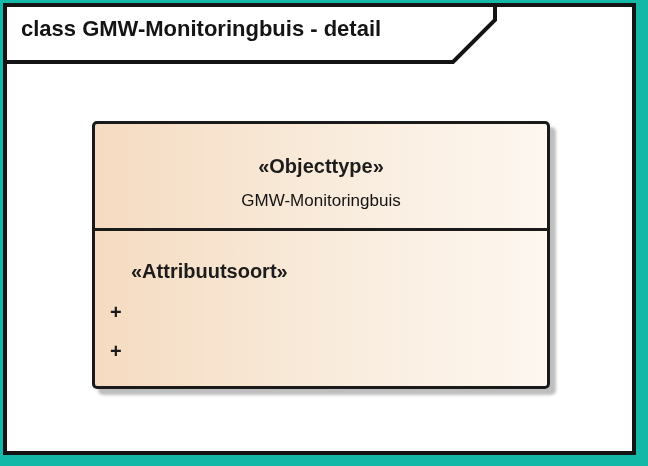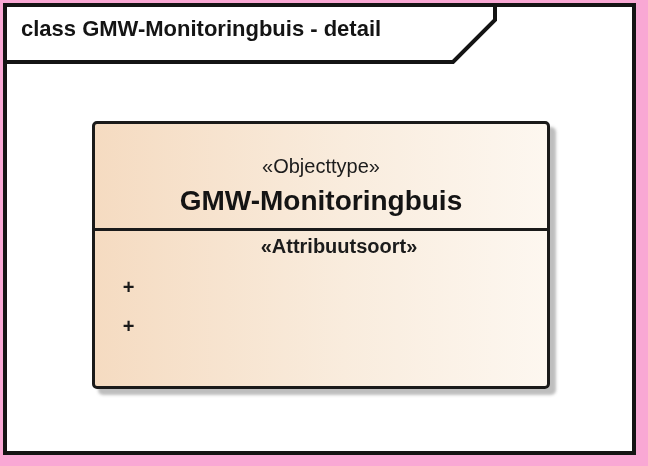--- a/index.html
+++ b/index.html
@@ -5,21 +5,21 @@
   html, body {
     margin: 0;
     padding: 0;
     background: #ffffff;
     font-family: "Liberation Sans", sans-serif;
   }
   #canvas {
     position: relative;
     width: 648px;
     height: 466px;
-    background: #f9a8d4;
+    background: #14b8a6;
     overflow: hidden;
   }
   
   .uml-frame {
     position: absolute;
     left: 3px;
     top: 3px;
     width: 633px;
     height: 452px;
     border: 4px solid #141414;
@@ -60,32 +60,32 @@
   }
   .class-header {
     height: 107px;
     border-bottom: 3px solid #1a1a1a;
     text-align: center;
     box-sizing: border-box;
     padding-top: 26px;
   }
   .class-stereotype {
     font-size: 20px;
-    font-weight: 400;
+    font-weight: 700;
     color: #1c1c1c;
     line-height: 33px;
   }
   .class-name {
-    font-size: 28px;
-    font-weight: 700;
+    font-size: 17px;
+    font-weight: 400;
     color: #141414;
     line-height: 36px;
   }
   .class-attributes {
-    text-align: center;
+    padding-top: 25px;
   }
   .attributes-stereotype {
     padding-left: 36px;
     font-size: 20px;
     font-weight: 700;
     color: #1c1c1c;
     line-height: 30px;
     margin-bottom: 7px;
   }
   .attribute-row {

